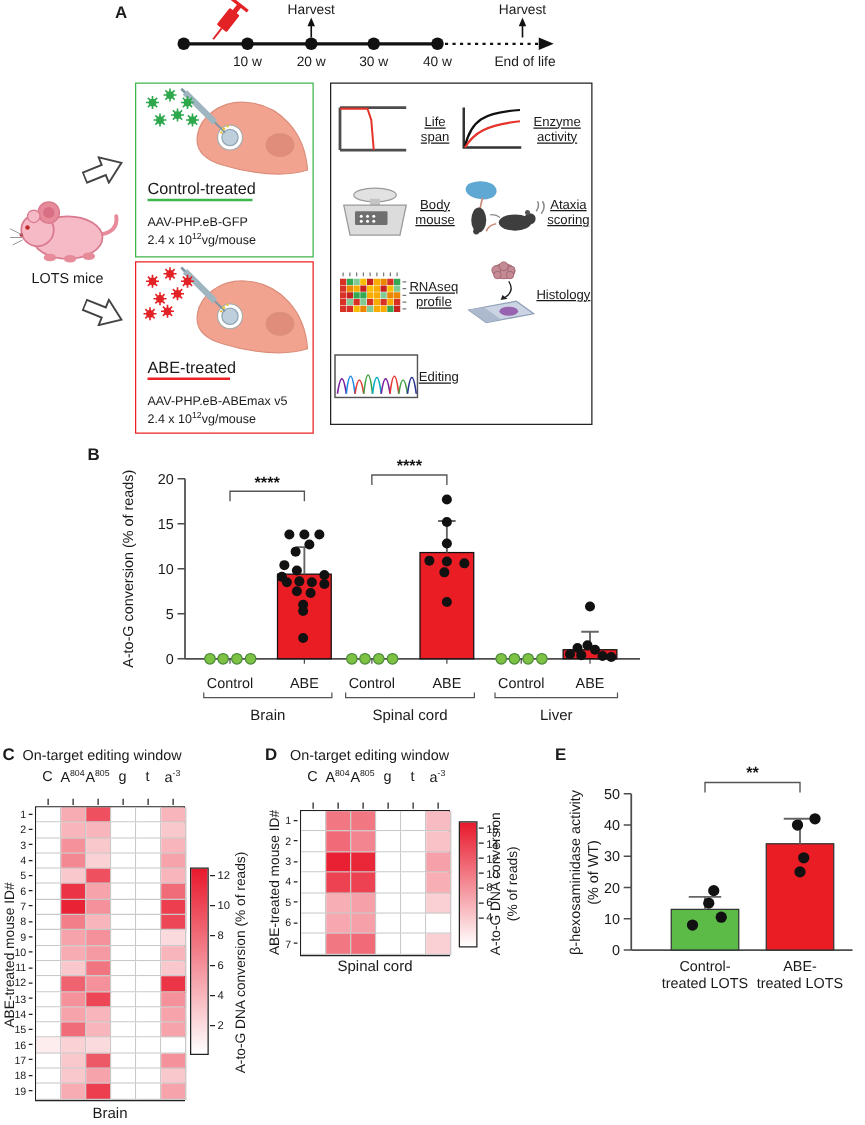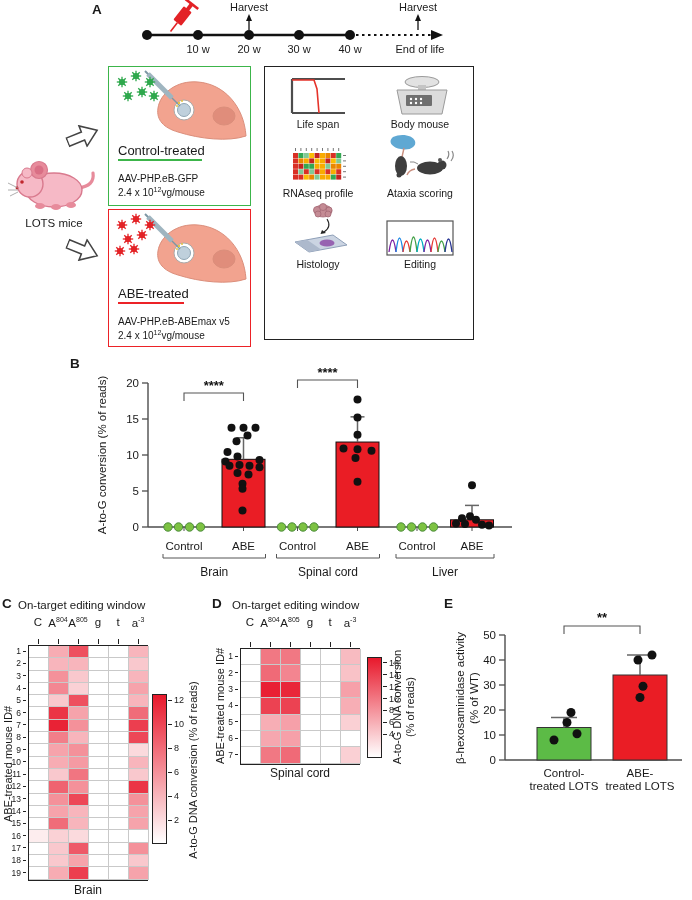--- a/index.html
+++ b/index.html
@@ -13,21 +13,21 @@
   .treat-box{position:absolute;left:108px;width:143px;background:#fff;}
   .treat-box .box-title{position:absolute;left:9px;top:76px;font-size:13px;}
   .treat-box .box-underline{position:absolute;left:9px;top:92px;height:2px;}
   .treat-box .box-vector{position:absolute;left:9px;top:106px;font-size:10px;}
   .treat-box .box-dose{position:absolute;left:9px;top:119px;font-size:10px;}
   .treat-box .box-dose sup{font-size:7px;}
   .box-illus{position:absolute;left:3px;top:3px;}
   #outcomes-box{position:absolute;left:264px;top:66px;width:210px;height:274px;
     border:1.3px solid #222;display:grid;grid-template-columns:1fr 1fr;
     grid-template-rows:repeat(4,1fr);padding:4px 2px;}
-  .outcome-cell{display:flex;flex-direction:column;align-items:center;justify-content:flex-end;padding-bottom:3px;}
+  .outcome-cell{display:flex;flex-direction:row;align-items:center;justify-content:flex-end;padding-bottom:3px;text-decoration:underline;}
   .outcome-icon{display:flex;align-items:flex-end;justify-content:center;}
   .outcome-label{font-size:10.5px;margin-top:2px;text-align:center;}
   .hm-header{position:absolute;text-align:center;font-size:11.5px;}
   .hm-header sup{font-size:7px;}
   .hm-rowlab{position:absolute;font-size:8.5px;text-align:right;width:14px;height:10px;line-height:10px;}
   .hm-tick{position:absolute;background:#222;}
   .hm-grid{position:absolute;display:grid;border:1.6px solid #222;}
   .hm-cell{border-right:1px solid #c9c9c9;border-bottom:1px solid #c9c9c9;}
   .cb{position:absolute;border:1.2px solid #222;}
   .cb-lab{position:absolute;font-size:9px;height:10px;line-height:10px;}
@@ -283,34 +283,61 @@
         <div class="outcome-icon">
           <svg width="62" height="40" viewBox="0 0 62 40">
             <path d="M5 3 H58 M5 3 V37 M5 37 H58" fill="none" stroke="#4d4d4d" stroke-width="2.2"></path>
             <path d="M5 4 H27 L30 13 L32 37" fill="none" stroke="#E5332A" stroke-width="1.6"></path>
           </svg>
         </div>
         <div class="outcome-label">Life span</div>
       </div>
       <div class="outcome-cell">
         <div class="outcome-icon">
+          <svg width="52" height="38" viewBox="0 0 52 38">
+            <path d="M4 2 V34 H50" fill="none" stroke="#333" stroke-width="2"></path>
+            <path d="M5 33 C10 12 20 6 49 4" fill="none" stroke="#111" stroke-width="1.8"></path>
+            <path d="M5 34 C12 22 22 16 49 13" fill="none" stroke="#E5332A" stroke-width="1.8"></path>
+          </svg>
+        </div>
+        <div class="outcome-label">Enzyme activity</div>
+      </div>
+      <div class="outcome-cell">
+        <div class="outcome-icon">
           <svg width="62" height="42" viewBox="0 0 62 42">
             <ellipse cx="33" cy="8" rx="17" ry="5.5" fill="#E2E2E2" stroke="#9a9a9a"></ellipse>
             <rect x="29" y="11" width="8" height="5" fill="#C4C4C4"></rect>
             <path d="M8 16 H58 L53 40 H13 Z" fill="#DCDCDC" stroke="#9a9a9a"></path>
             <rect x="17" y="21" width="26" height="11" rx="1" fill="#6f6f6f"></rect>
             <circle cx="22" cy="25" r="1.2" fill="#fff"></circle>
             <circle cx="27" cy="25" r="1.2" fill="#fff"></circle>
             <circle cx="32" cy="25" r="1.2" fill="#fff"></circle>
             <circle cx="22" cy="29" r="1.2" fill="#fff"></circle>
             <circle cx="27" cy="29" r="1.2" fill="#fff"></circle>
             <circle cx="32" cy="29" r="1.2" fill="#fff"></circle>
           </svg>
         </div>
         <div class="outcome-label">Body mouse</div>
+      </div>
+      <div class="outcome-cell">
+        <div class="outcome-icon">
+          <svg width="70" height="52" viewBox="0 0 70 52">
+            <path d="M8 4 C16 0 28 2 30 8 C32 14 24 18 16 16 C8 15 2 9 8 4 Z" fill="#5FA8D3"></path>
+            <line x1="19" y1="15" x2="17" y2="24" stroke="#C98E7E" stroke-width="1.4"></line>
+            <ellipse cx="16" cy="33" rx="6" ry="10" fill="#3E3E3E"></ellipse>
+            <circle cx="14" cy="42" r="2.5" fill="#3E3E3E"></circle>
+            <path d="M30 36 q-6 1 -8 6" stroke="#C98E7E" stroke-width="1.4" fill="none"></path>
+            <ellipse cx="45" cy="35" rx="13" ry="6.5" fill="#3E3E3E"></ellipse>
+            <circle cx="57" cy="32" r="4.5" fill="#3E3E3E"></circle>
+            <circle cx="55" cy="27" r="2" fill="#555"></circle>
+            <path d="M62 26 q3 -4 1 -8 M66 28 q4 -5 1 -10" stroke="#888" stroke-width="1.2" fill="none"></path>
+            <path d="M33 31 q-4 -3 -8 -2" stroke="#888" stroke-width="1" fill="none"></path>
+          </svg>
+        </div>
+        <div class="outcome-label">Ataxia scoring</div>
       </div>
       <div class="outcome-cell">
         <div class="outcome-icon">
           <svg width="60" height="40" viewBox="0 0 60 40">
             <g>
               <rect x="5" y="8" width="5" height="5" fill="#D93025"></rect>
               <rect x="10.4" y="8" width="5" height="5" fill="#34A853"></rect>
               <rect x="15.8" y="8" width="5" height="5" fill="#81C995"></rect>
               <rect x="21.200000000000003" y="8" width="5" height="5" fill="#FBBC04"></rect>
               <rect x="26.6" y="8" width="5" height="5" fill="#C5221F"></rect>
@@ -365,37 +392,20 @@
               <line x1="50.7" y1="3" x2="50.7" y2="6" stroke="#777"></line>
               <line x1="55" y1="10.5" x2="58" y2="10.5" stroke="#777"></line>
               <line x1="55" y1="15.9" x2="58" y2="15.9" stroke="#777"></line>
               <line x1="55" y1="21.3" x2="58" y2="21.3" stroke="#777"></line>
               <line x1="55" y1="26.700000000000003" x2="58" y2="26.700000000000003" stroke="#777"></line>
               <line x1="55" y1="32.1" x2="58" y2="32.1" stroke="#777"></line>
             </g>
           </svg>
         </div>
         <div class="outcome-label">RNAseq profile</div>
-      </div>
-      <div class="outcome-cell">
-        <div class="outcome-icon">
-          <svg width="70" height="52" viewBox="0 0 70 52">
-            <path d="M8 4 C16 0 28 2 30 8 C32 14 24 18 16 16 C8 15 2 9 8 4 Z" fill="#5FA8D3"></path>
-            <line x1="19" y1="15" x2="17" y2="24" stroke="#C98E7E" stroke-width="1.4"></line>
-            <ellipse cx="16" cy="33" rx="6" ry="10" fill="#3E3E3E"></ellipse>
-            <circle cx="14" cy="42" r="2.5" fill="#3E3E3E"></circle>
-            <path d="M30 36 q-6 1 -8 6" stroke="#C98E7E" stroke-width="1.4" fill="none"></path>
-            <ellipse cx="45" cy="35" rx="13" ry="6.5" fill="#3E3E3E"></ellipse>
-            <circle cx="57" cy="32" r="4.5" fill="#3E3E3E"></circle>
-            <circle cx="55" cy="27" r="2" fill="#555"></circle>
-            <path d="M62 26 q3 -4 1 -8 M66 28 q4 -5 1 -10" stroke="#888" stroke-width="1.2" fill="none"></path>
-            <path d="M33 31 q-4 -3 -8 -2" stroke="#888" stroke-width="1" fill="none"></path>
-          </svg>
-        </div>
-        <div class="outcome-label">Ataxia scoring</div>
       </div>
       <div class="outcome-cell">
         <div class="outcome-icon">
           <svg width="62" height="54" viewBox="0 0 62 54">
             <g fill="#C48B94" stroke="#A56A76" stroke-width="0.8">
               <ellipse cx="36" cy="9" rx="9" ry="6"></ellipse>
               <circle cx="30" cy="8" r="3.5"></circle>
               <circle cx="36" cy="5" r="3.5"></circle>
               <circle cx="42" cy="8" r="3"></circle>
               <circle cx="41" cy="12" r="3"></circle>

